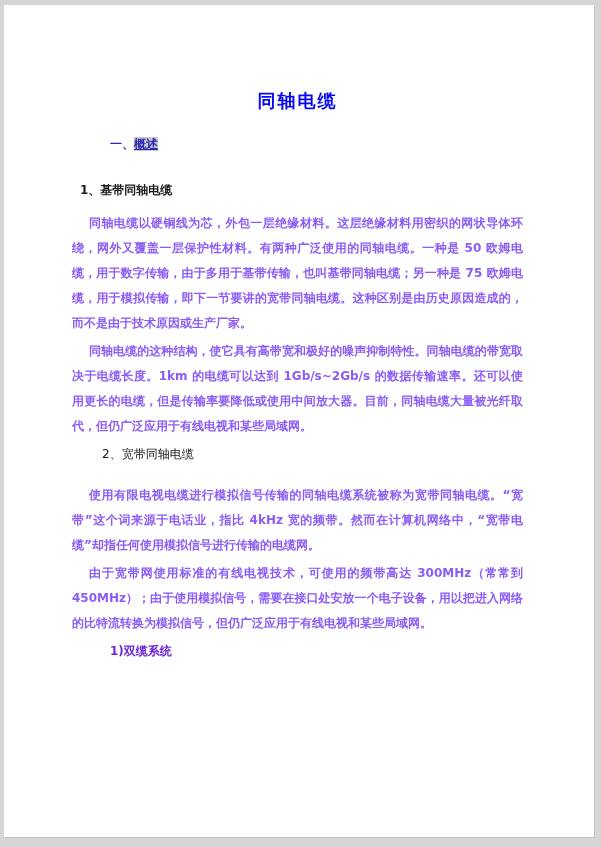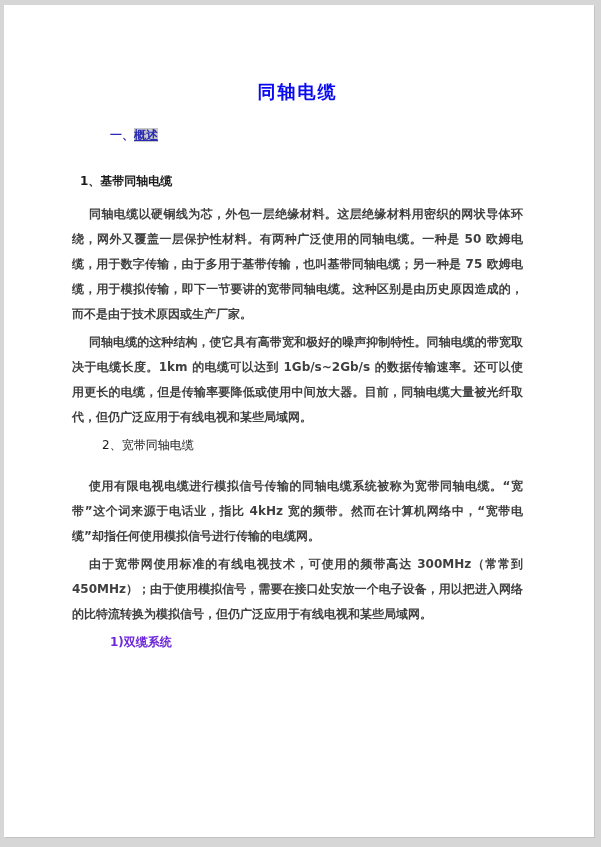--- a/index.html
+++ b/index.html
@@ -26,21 +26,21 @@
     padding: 70px 71px 0 68px;
     overflow: hidden;
   }
   .doc-title {
     text-align: center;
     color: #0a0af0;
     font-size: 18px;
     font-weight: bold;
     line-height: 26px;
     letter-spacing: 2px;
-    margin: 4px 0 18px 0;
+    margin: 13px 0 18px 0;
   }
   .toc-line {
     margin: 3px 0 16px 38px;
     font-size: 12px;
     font-weight: bold;
     line-height: 25px;
     color: #2a2ab4;
   }
   .toc-link {
     color: #2a2ab4;
@@ -67,21 +67,21 @@
     font-size: 12px;
     font-weight: bold;
     line-height: 25px;
     color: #6d28d9;
   }
   .para {
     margin: 3px 0 0 0;
     font-size: 12px;
     font-weight: bold;
     line-height: 25px;
-    color: #404040;
+    color: #8b5cf6;
     text-align: justify;
     text-indent: 17px;
   }
   .para.first {
     margin-top: 8px;
   }
 </style>
 </head>
 <body>
 

